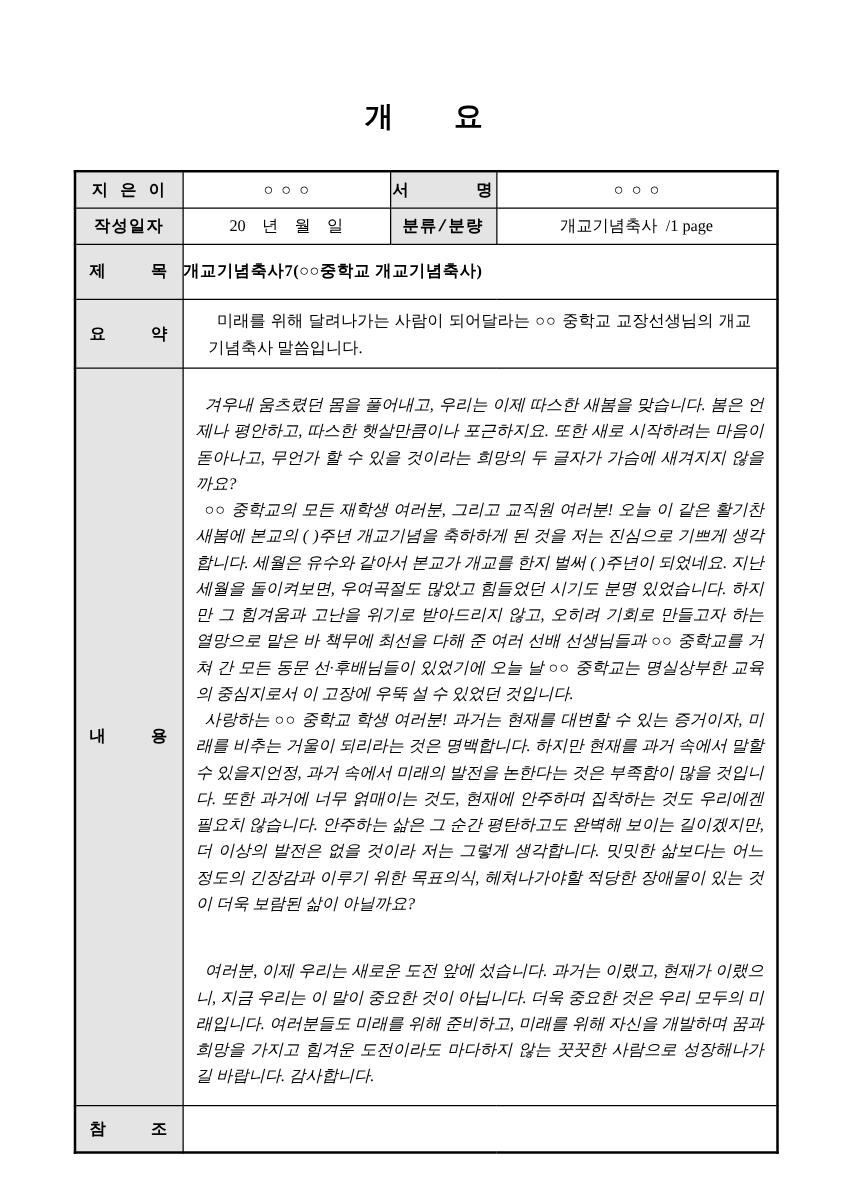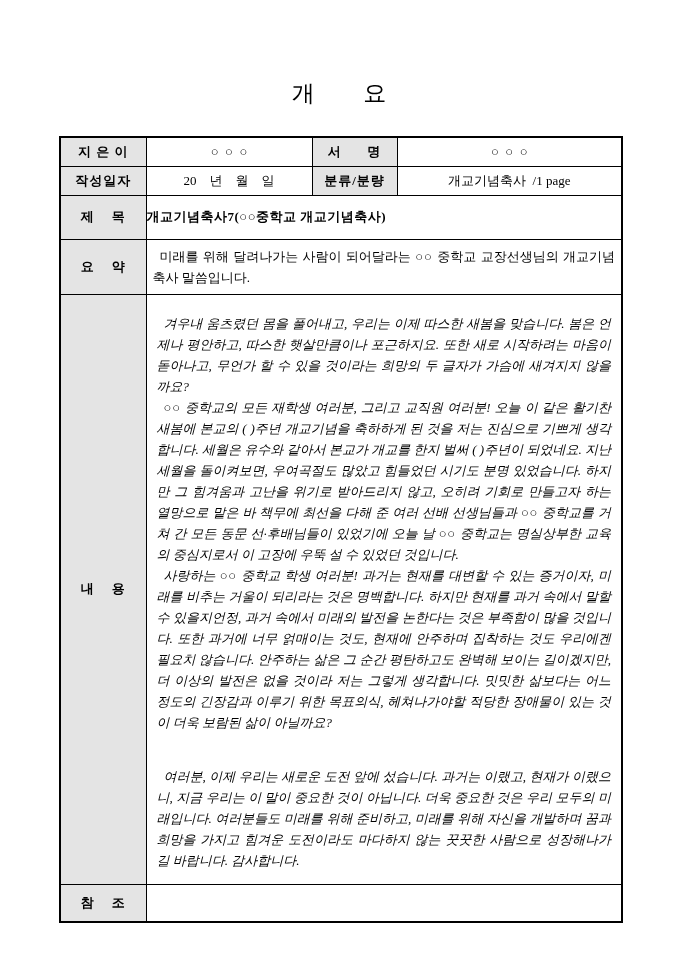--- a/index.html
+++ b/index.html
@@ -17,21 +17,21 @@
     background: #ffffff;
     overflow: hidden;
   }
   .doc-title {
     position: absolute;
     top: 78px;
     left: 0;
     width: 100%;
     text-align: center;
     font-size: 23px;
-    font-weight: normal;
+    font-weight: bold;
     letter-spacing: 2px;
     white-space: pre;
   }
   table.summary-table {
     position: absolute;
     left: 59px;
     top: 136px;
     width: 562px;
     border-collapse: collapse;
     border: 2px solid #000000;
@@ -42,37 +42,38 @@
     font-size: 13px;
     vertical-align: middle;
     overflow: hidden;
   }
   td.label {
     background: #e4e4e4;
     font-weight: bold;
     text-align: center;
     white-space: pre;
     letter-spacing: 1px;
+    font-family: Liberation Mono, monospace;
   }
   td.value-center {
     text-align: center;
     white-space: pre;
   }
   tr.r-small td { height: 29px; }
   tr.r-title td { height: 44px; }
   tr.r-summary td { height: 53px; }
   tr.r-content td { height: 590px; }
   tr.r-ref td { height: 38px; }
   td.doc-subject {
     font-weight: bold;
     font-size: 16px;
     letter-spacing: 0.5px;
   }
   td.summary-cell {
-    padding: 6px 6px;
+    padding: 6px 20px;
     vertical-align: middle;
   }
   .just-text {
     text-align: justify;
     word-break: break-all;
     line-height: 21px;
     font-size: 13px;
     text-indent: 7px;
   }
   td.content-cell {

